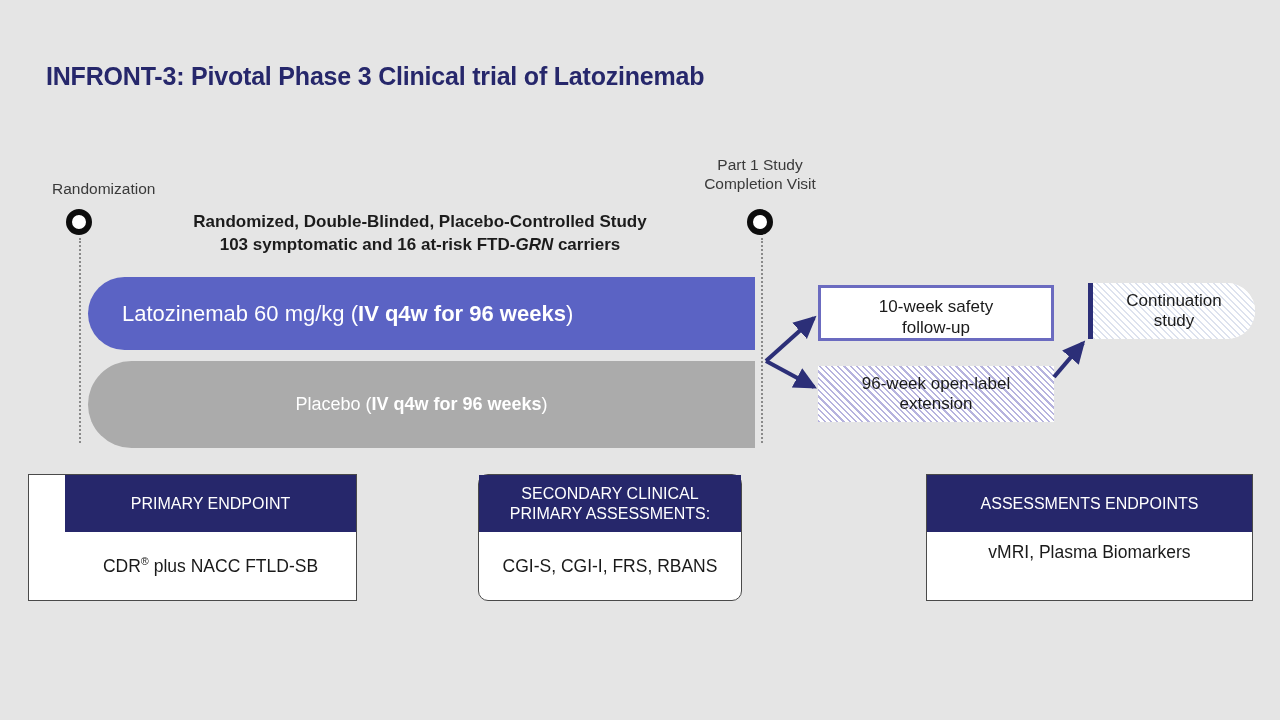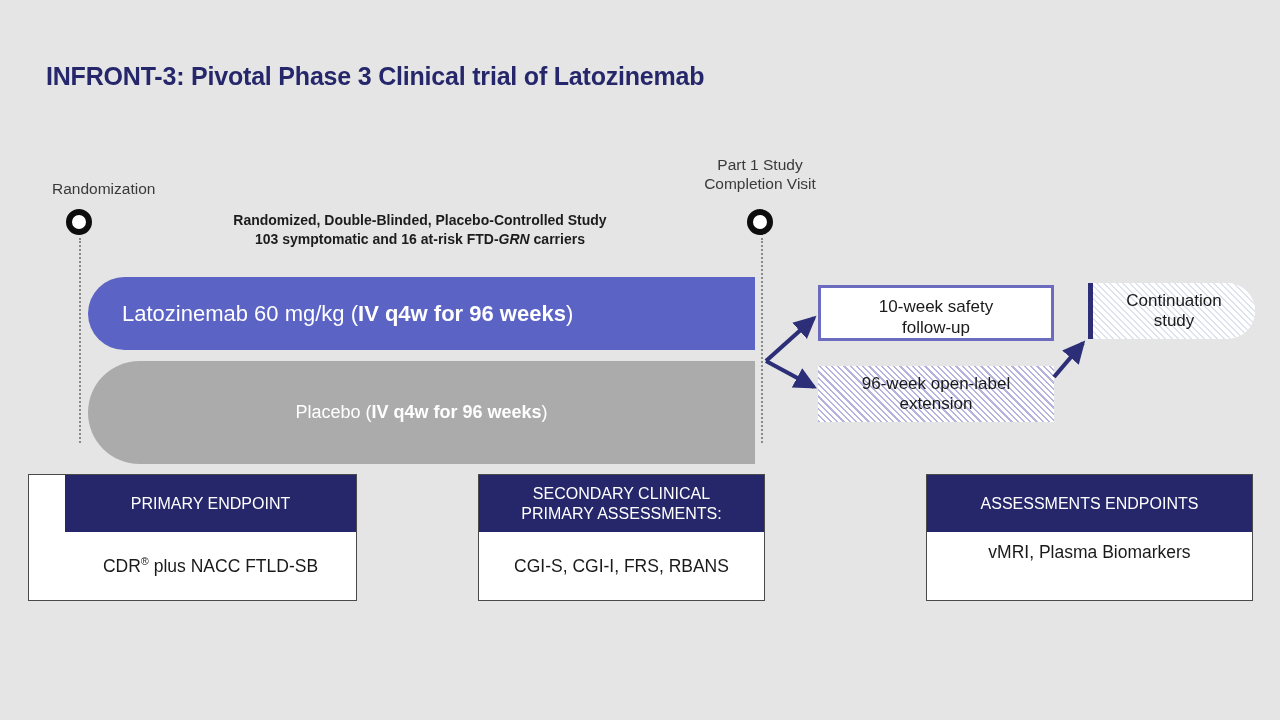--- a/index.html
+++ b/index.html
@@ -65,21 +65,21 @@
   .dashline.left  { left: 79px;  top: 238px; height: 205px; }
   .dashline.right { left: 761px; top: 238px; height: 205px; }
 
   
   .study-desc {
     position: absolute;
     left: 100px;
     top: 211px;
     width: 640px;
     text-align: center;
-    font-size: 14px;
+    font-size: 17px;
     font-weight: bold;
     color: #1c1c1c;
     line-height: 1.35;
   }
   .study-desc em { font-style: italic; }
 
   
   .arm {
     position: absolute;
     box-sizing: border-box;
@@ -95,21 +95,21 @@
     width: 667px;
     height: 73px;
     background: #5B63C4;
     padding-left: 34px;
     font-size: 22px;
   }
   .arm-placebo {
     left: 88px;
     top: 361px;
     width: 667px;
-    height: 103px;
+    height: 87px;
     background: #ABABAB;
     justify-content: center;
     font-size: 18px;
   }
   .arm b { font-weight: bold; }
 
   
   .safety-box {
     position: absolute;
     left: 818px;
@@ -212,21 +212,21 @@
     flex: 1;
     display: flex;
     justify-content: center;
     text-align: center;
     font-size: 17.5px;
     color: #1a1a1a;
     box-sizing: border-box;
     padding: 0 8px;
   }
   .ep-1 { left: 28px;  width: 329px; padding-left: 36px; }
-  .ep-2 { left: 478px; width: 287px; }
+  .ep-2 { left: 478px; width: 264px; border-radius: 10px; }
   .ep-3 { left: 926px; width: 327px; }
 
   .ep-1 .endpoint-head { height: 57px; }
   .ep-2 .endpoint-head { height: 57px; }
   .ep-3 .endpoint-head { height: 57px; }
 
   .ep-1 .endpoint-body { align-items: center; }
   .ep-2 .endpoint-body { align-items: center; }
   .ep-3 .endpoint-body { align-items: flex-start; padding-top: 10px; }
 

